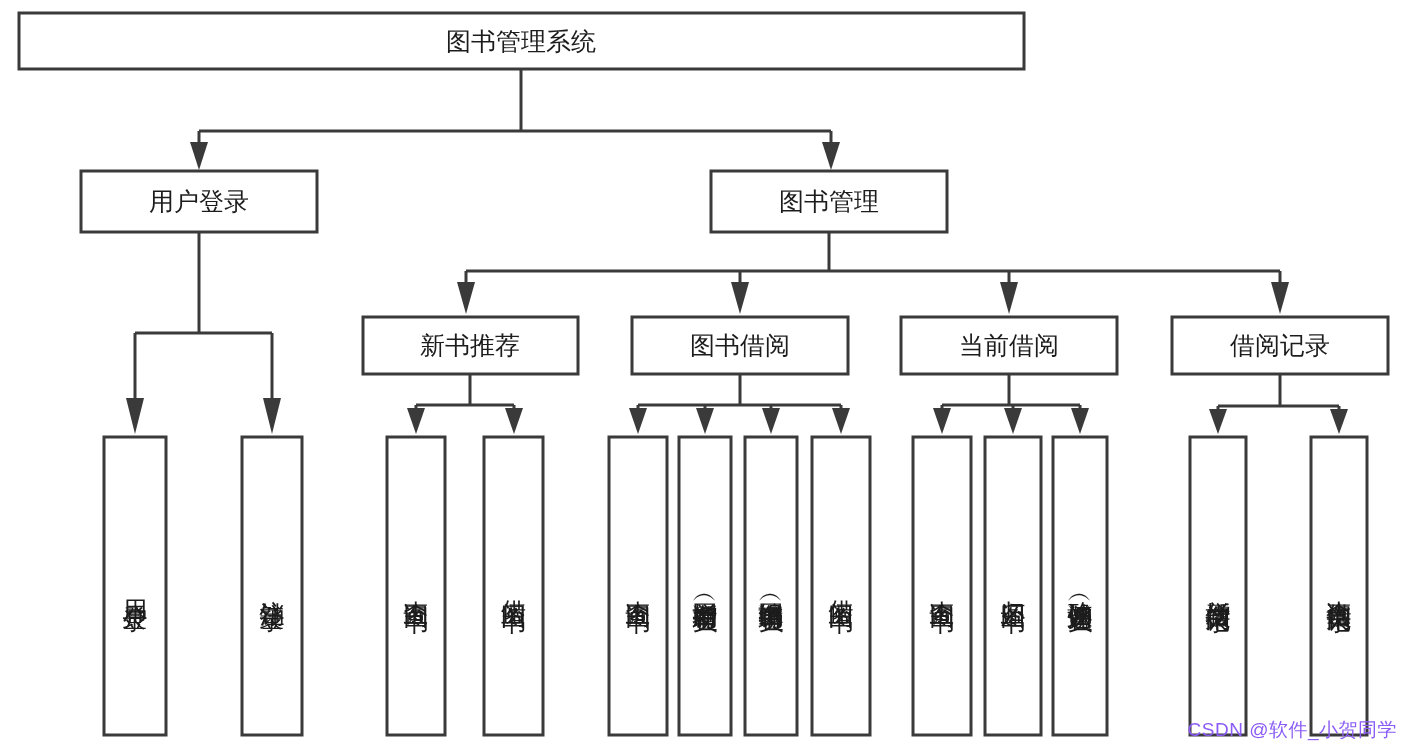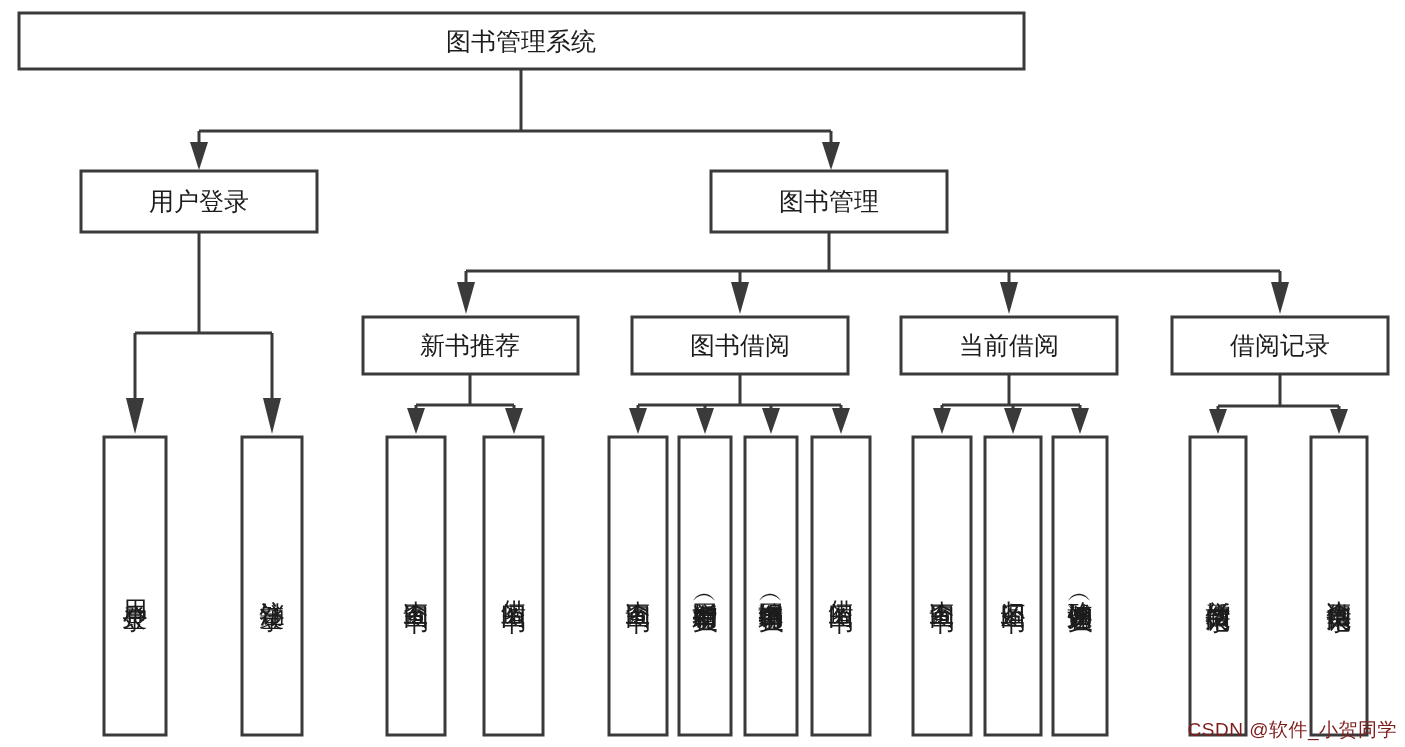--- a/index.html
+++ b/index.html
@@ -69,21 +69,21 @@
     position: absolute;
     display: block;
     overflow: visible;
   }
   .watermark {
     position: absolute;
     right: 8px;
     bottom: 4px;
     font-family: "Liberation Sans", "DejaVu Sans", sans-serif;
     font-size: 19px;
-    color: #7f1d1d;
+    color: #8b5cf6;
     letter-spacing: 0.5px;
     white-space: nowrap;
     pointer-events: none;
   }
 </style>
 </head>
 <body>
 
 <div id="diagram-root">
 

